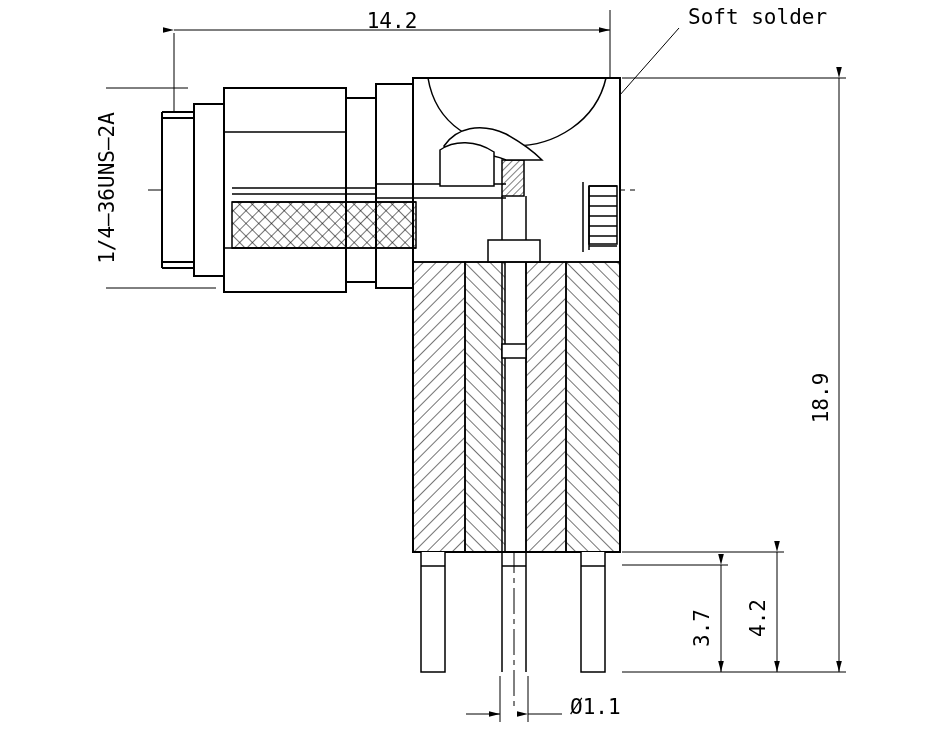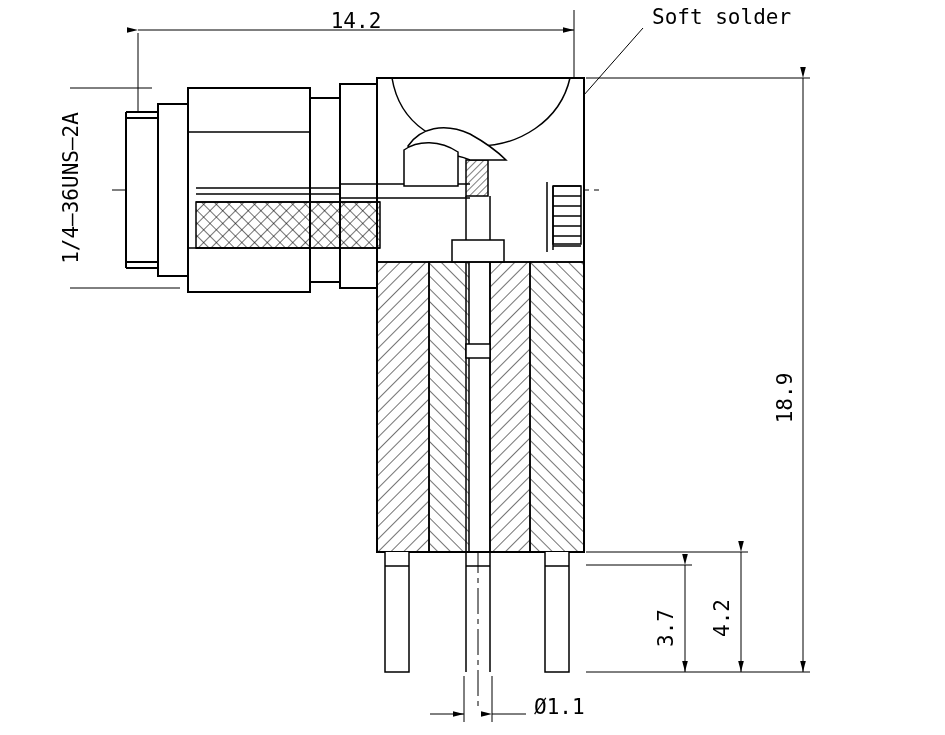--- a/index.html
+++ b/index.html
@@ -10,20 +10,21 @@
   body {
     width: 945px;
     height: 735px;
     font-family: "DejaVu Sans Mono", monospace;
     overflow: hidden;
   }
   #drawing-root {
     position: relative;
     width: 792px;
     height: 735px;
+    margin-left: 36px;
   }
   svg.technical-drawing {
     display: block;
     width: 945px;
     height: 735px;
   }
   .dim-text {
     font-family: "DejaVu Sans Mono", monospace;
     font-size: 21px;
     fill: #000000;

